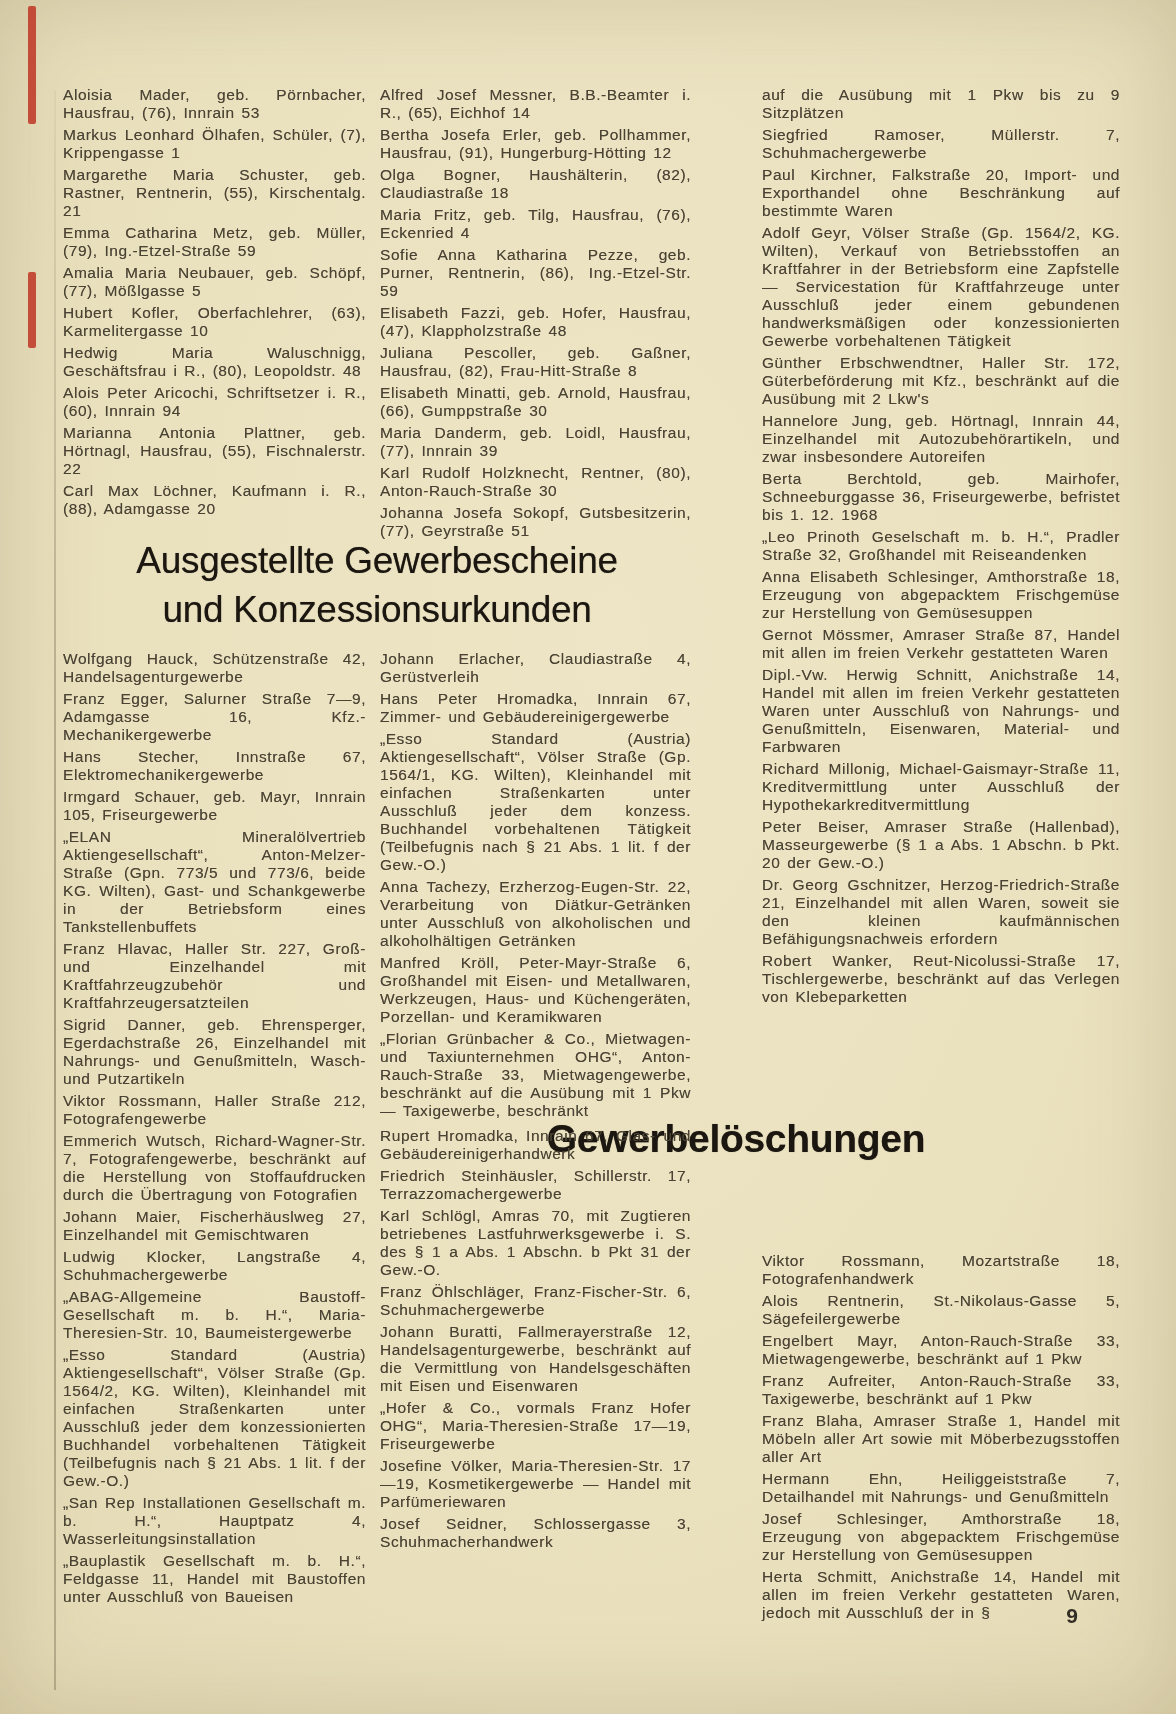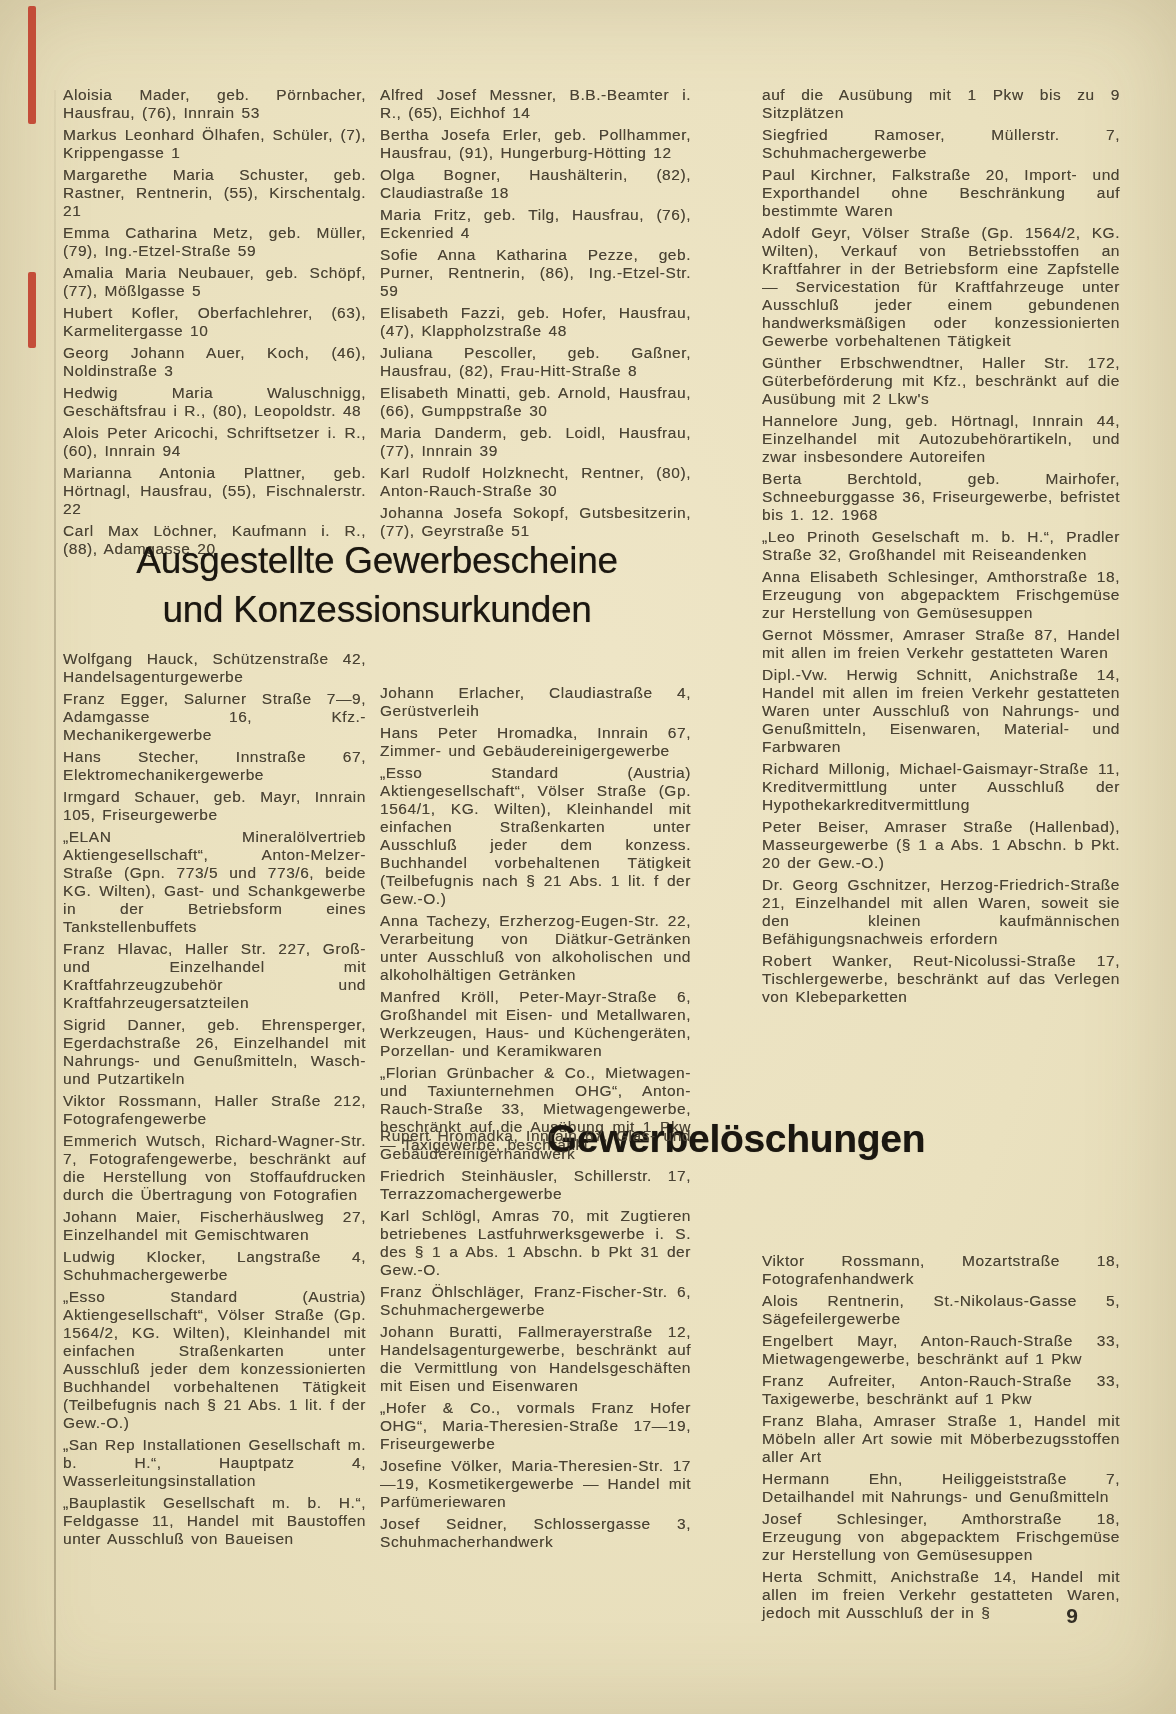--- a/index.html
+++ b/index.html
@@ -38,21 +38,21 @@
     left: 63px; top: 536px; width: 628px;
     margin: 0;
     text-align: center;
     font-size: 37px; line-height: 49px;
     font-weight: normal;
     letter-spacing: -0.3px;
     color: #1B1710;
     text-shadow: 0 0 0.7px rgba(27, 23, 16, 0.6);
   }
   .lic-col1 { left: 63px;  top: 650px; width: 303px; }
-  .lic-col2 { left: 380px; top: 684px; width: 311px; }
+  .lic-col2 { left: 380px; top: 650px; width: 311px; }
 
   .heading2 {
     position: absolute;
     left: 366px; top: 1116px; width: 740px;
     margin: 0;
     text-align: center;
     font-size: 39px; line-height: 46px;
     font-weight: bold;
     letter-spacing: -0.3px;
     color: #1B1710;
@@ -99,21 +99,20 @@
   <div class="red-mark m2"></div>
   <div class="fold-line"></div>
 
   <section class="col top-col1">
       <p class="entry">Aloisia Mader, geb. Pörnbacher, Hausfrau, (76), Innrain 53</p>
       <p class="entry">Markus Leonhard Ölhafen, Schüler, (7), Krippengasse 1</p>
       <p class="entry">Margarethe Maria Schuster, geb. Rastner, Rentnerin, (55), Kirschentalg. 21</p>
       <p class="entry">Emma Catharina Metz, geb. Müller, (79), Ing.-Etzel-Straße 59</p>
       <p class="entry">Amalia Maria Neubauer, geb. Schöpf, (77), Mößlgasse 5</p>
       <p class="entry">Hubert Kofler, Oberfachlehrer, (63), Karmelitergasse 10</p>
-      <p class="entry">Georg Johann Auer, Koch, (46), Noldinstraße 3</p>
       <p class="entry">Hedwig Maria Waluschnigg, Geschäftsfrau i R., (80), Leopoldstr. 48</p>
       <p class="entry">Alois Peter Aricochi, Schriftsetzer i. R., (60), Innrain 94</p>
       <p class="entry">Marianna Antonia Plattner, geb. Hörtnagl, Hausfrau, (55), Fischnalerstr. 22</p>
       <p class="entry">Carl Max Löchner, Kaufmann i. R., (88), Adamgasse 20</p>
     </section>
 
   <section class="col top-col2">
       <p class="entry">Alfred Josef Messner, B.B.-Beamter i. R., (65), Eichhof 14</p>
       <p class="entry">Bertha Josefa Erler, geb. Pollhammer, Hausfrau, (91), Hungerburg-Hötting 12</p>
       <p class="entry">Olga Bogner, Haushälterin, (82), Claudiastraße 18</p>
@@ -155,20 +154,21 @@
       <p class="entry">Franz Egger, Salurner Straße 7—9, Adamgasse 16, Kfz.-Mechanikergewerbe</p>
       <p class="entry">Hans Stecher, Innstraße 67, Elektromechanikergewerbe</p>
       <p class="entry">Irmgard Schauer, geb. Mayr, Innrain 105, Friseurgewerbe</p>
       <p class="entry">„ELAN Mineralölvertrieb Aktiengesellschaft“, Anton-Melzer-Straße (Gpn. 773/5 und 773/6, beide KG. Wilten), Gast- und Schankgewerbe in der Betriebsform eines Tankstellenbuffets</p>
       <p class="entry">Franz Hlavac, Haller Str. 227, Groß- und Einzelhandel mit Kraftfahrzeugzubehör und Kraftfahrzeugersatzteilen</p>
       <p class="entry">Sigrid Danner, geb. Ehrensperger, Egerdachstraße 26, Einzelhandel mit Nahrungs- und Genußmitteln, Wasch- und Putzartikeln</p>
       <p class="entry">Viktor Rossmann, Haller Straße 212, Fotografengewerbe</p>
       <p class="entry">Emmerich Wutsch, Richard-Wagner-Str. 7, Fotografengewerbe, beschränkt auf die Herstellung von Stoffaufdrucken durch die Übertragung von Fotografien</p>
       <p class="entry">Johann Maier, Fischerhäuslweg 27, Einzelhandel mit Gemischtwaren</p>
       <p class="entry">Ludwig Klocker, Langstraße 4, Schuhmachergewerbe</p>
+      <p class="entry">„ABAG-Allgemeine Baustoff-Gesellschaft m. b. H.“, Maria-Theresien-Str. 10, Baumeistergewerbe</p>
       <p class="entry">„Esso Standard (Austria) Aktiengesellschaft“, Völser Straße (Gp. 1564/2, KG. Wilten), Kleinhandel mit einfachen Straßenkarten unter Ausschluß jeder dem konzessionierten Buchhandel vorbehaltenen Tätigkeit (Teilbefugnis nach § 21 Abs. 1 lit. f der Gew.-O.)</p>
       <p class="entry">„San Rep Installationen Gesellschaft m. b. H.“, Hauptpatz 4, Wasserleitungsinstallation</p>
       <p class="entry">„Bauplastik Gesellschaft m. b. H.“, Feldgasse 11, Handel mit Baustoffen unter Ausschluß von Baueisen</p>
     </section>
 
   <section class="col lic-col2">
       <p class="entry">Johann Erlacher, Claudiastraße 4, Gerüstverleih</p>
       <p class="entry">Hans Peter Hromadka, Innrain 67, Zimmer- und Gebäudereinigergewerbe</p>
       <p class="entry">„Esso Standard (Austria) Aktiengesellschaft“, Völser Straße (Gp. 1564/1, KG. Wilten), Kleinhandel mit einfachen Straßenkarten unter Ausschluß jeder dem konzess. Buchhandel vorbehaltenen Tätigkeit (Teilbefugnis nach § 21 Abs. 1 lit. f der Gew.-O.)</p>
       <p class="entry">Anna Tachezy, Erzherzog-Eugen-Str. 22, Verarbeitung von Diätkur-Getränken unter Ausschluß von alkoholischen und alkoholhältigen Getränken</p>

